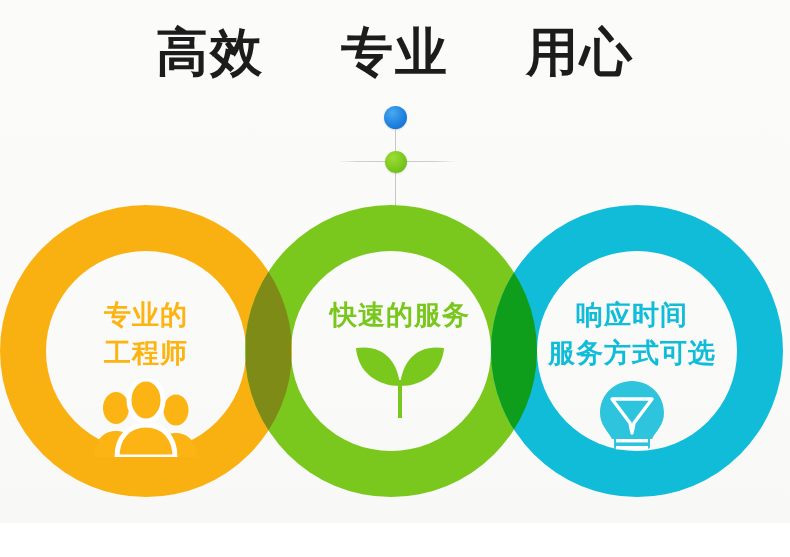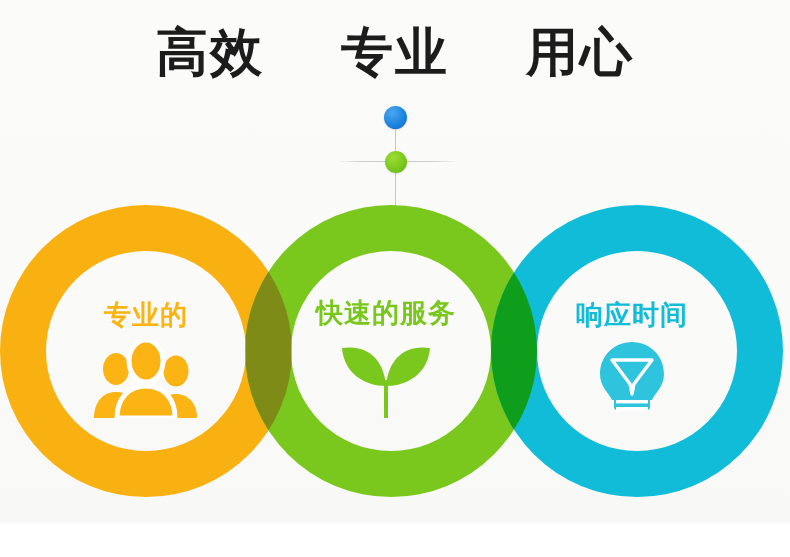--- a/index.html
+++ b/index.html
@@ -109,21 +109,21 @@
     height: 557px;
   }
 
   
   .circle-content {
     position: absolute;
     text-align: center;
     width: 240px;
   }
   .c1 { left: 26px;  top: 296px; }
-  .c2 { left: 266px; top: 296px; font-family: Liberation Mono, monospace; }
+  .c2 { left: 280px; top: 296px; }
   .c3 { left: 512px; top: 296px; }
 
   .c-line {
     font-size: 27px;
     font-weight: bold;
     line-height: 1.42;
     letter-spacing: 1px;
     white-space: nowrap;
   }
   .c1 .c-line { color: #fcb412; }
@@ -211,20 +211,21 @@
     <g mask="url(#ovl12)">
       <rect x="0" y="0" width="790" height="557" fill="#7e8b16"></rect>
     </g>
     <g mask="url(#ovl23)">
       <rect x="0" y="0" width="790" height="557" fill="#0f9e1c"></rect>
     </g>
   </svg>
 
   <div class="circle-content c1">
     <div class="c-line">专业的</div>
+    <div class="c-line">工程师</div>
     <div class="c-icon">
       <svg width="112" height="78" viewBox="0 0 112 78">
 
         <ellipse cx="26" cy="29" rx="13" ry="16" fill="#fbb413"></ellipse>
         <path d="M4 78 C4 62 13 52 26 52 C39 52 48 62 48 78 Z" fill="#fbb413"></path>
 
         <ellipse cx="86" cy="31" rx="12.5" ry="15.5" fill="#fbb413"></ellipse>
         <path d="M65 78 C65 63 74 54 86 54 C98 54 107 63 107 78 Z" fill="#fbb413"></path>
 
         <ellipse cx="56" cy="21" rx="17" ry="21" fill="#fbb413" stroke="#ffffff" stroke-width="5"></ellipse>
@@ -242,20 +243,21 @@
 
         <path d="M52 46 C74 46 94 33 96 8 C70 4 54 20 52 46 Z" fill="#7ac81e"></path>
 
         <rect x="50" y="40" width="4" height="38" fill="#7ac81e"></rect>
       </svg>
     </div>
   </div>
 
   <div class="circle-content c3">
     <div class="c-line">响应时间</div>
+    <div class="c-line">服务方式可选</div>
     <div class="c-icon">
       <svg width="84" height="78" viewBox="0 0 84 78">
 
         <path d="M42 2 C24 2 10 16 10 34 C10 46 18 52 22 60 L62 60 C66 52 74 46 74 34 C74 16 60 2 42 2 Z" fill="#2ec4dd"></path>
 
         <rect x="24" y="58" width="36" height="12" rx="3" fill="#2ec4dd"></rect>
 
         <rect x="26" y="60" width="32" height="3.4" fill="#ffffff"></rect>
         <rect x="26" y="67" width="32" height="3.4" fill="#ffffff"></rect>
 

